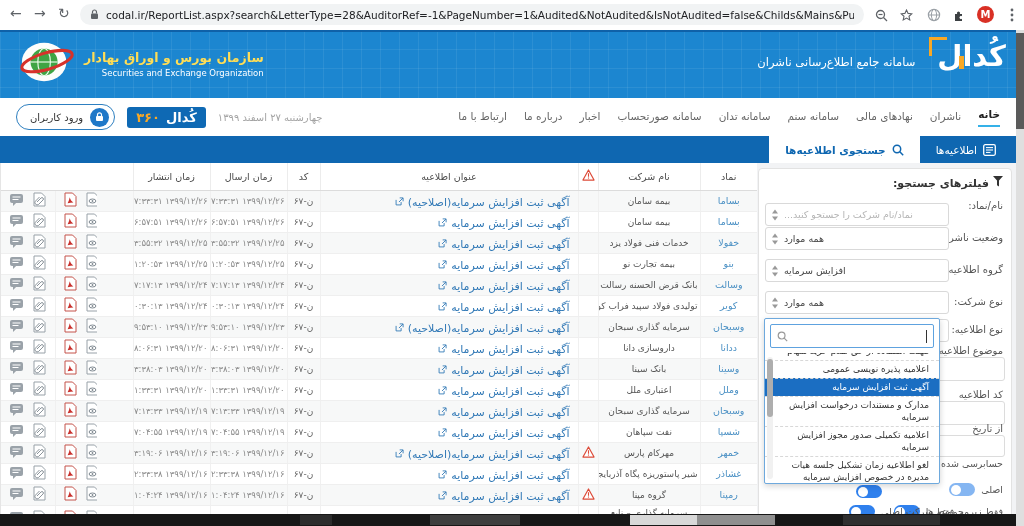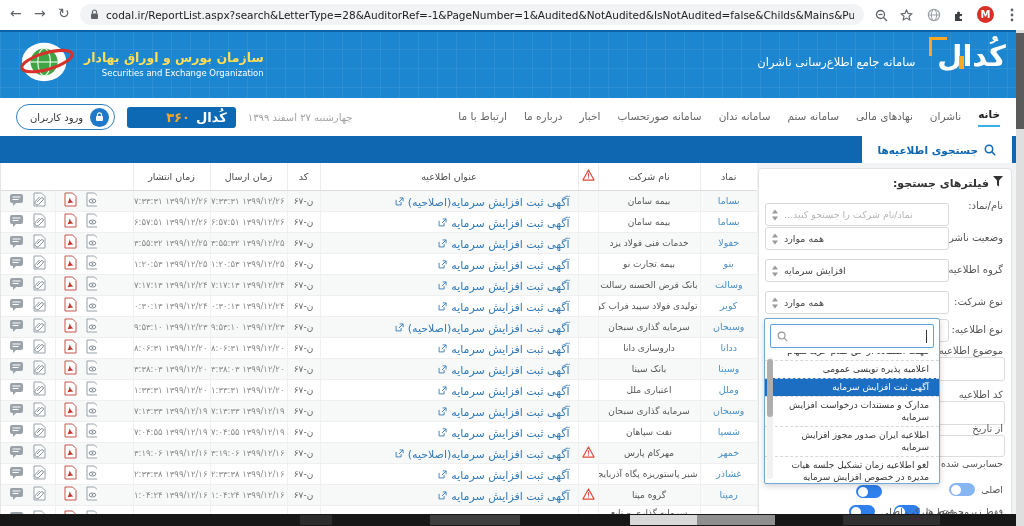--- a/index.html
+++ b/index.html
@@ -37,21 +37,21 @@
   
   #navbar { position:absolute; top:98px; left:0; width:1016px; height:38px; background:#fff;
             display:flex; align-items:center; justify-content:space-between; padding:0 16px; }
   #navmenu { display:flex; gap:17px; align-items:center; }
   .nav-item { font-size:10.5px; color:#666; cursor:pointer; padding-bottom:2px; }
   .nav-item.active { color:#222; font-weight:bold; border-bottom:2px solid #35b1e8; padding-bottom:5px; }
   #navleft { display:flex; align-items:center; gap:12px; }
   #navdate { color:#a3a3a3; font-size:10px; }
   #codal360 { background:#0e69b4; border-radius:3px; padding:3px 9px; display:flex; gap:6px; align-items:center; }
   #codal360 .c3-brand { color:#fff; font-weight:bold; font-size:13px; }
-  #codal360 .c3-num { color:#f9a825; font-weight:bold; font-size:13px;margin-left:30px; }
+  #codal360 .c3-num { color:#f9a825; font-weight:bold; font-size:13px; }
   #loginbtn { height:26px; border:1.5px solid #2e7fc0; border-radius:13px; background:#fff;
               display:flex; align-items:center; gap:7px; padding:0 5px 0 13px; cursor:pointer; }
   #loginbtn .lock-circle { width:19px; height:19px; border-radius:50%; background:#1f78c8; display:flex; align-items:center; justify-content:center; }
   #loginbtn span.lbl { font-size:10px; color:#333; }
 
   
   #tabsbar { position:absolute; top:136px; left:0; width:1016px; height:27px; background:#0f67b1;
              display:flex; align-items:stretch; padding-right:4px; }
   .tab { display:flex; align-items:center; gap:6px; padding:0 16px; color:#fff; font-size:10.5px; cursor:pointer; }
   .tab.active { background:#fff; color:#0f67b1; font-weight:bold; }
@@ -219,20 +219,31 @@
               <rect x="1" y="4" width="7" height="5" rx="1" fill="#fff"></rect>
               <path d="M2.5 4V2.8a2 2 0 0 1 4 0V4" fill="none" stroke="#fff" stroke-width="1.2"></path>
             </svg>
         </span>
         <span class="lbl">ورود کاربران</span>
       </div>
     </div>
   </div>
 
   <div id="tabsbar">
+      <div class="tab">
+        <span>
+          <svg width="13" height="12" viewBox="0 0 13 12">
+            <rect x="0.7" y="0.7" width="11.6" height="10.6" rx="1.5" fill="none" stroke="currentColor" stroke-width="1.3"></rect>
+            <line x1="3" y1="3.6" x2="10" y2="3.6" stroke="currentColor" stroke-width="1.1"></line>
+            <line x1="3" y1="6" x2="10" y2="6" stroke="currentColor" stroke-width="1.1"></line>
+            <line x1="3" y1="8.4" x2="7.5" y2="8.4" stroke="currentColor" stroke-width="1.1"></line>
+          </svg>
+        </span>
+        <span>اطلاعیه‌ها</span>
+      </div>
       <div class="tab active">
         <span>
           <svg width="12" height="12" viewBox="0 0 12 12">
             <circle cx="5" cy="5" r="3.7" fill="none" stroke="currentColor" stroke-width="1.5"></circle>
             <line x1="7.8" y1="7.8" x2="11.2" y2="11.2" stroke="currentColor" stroke-width="1.5"></line>
           </svg>
         </span>
         <span>جستجوی اطلاعیه‌ها</span>
       </div>
     </div>
@@ -881,21 +892,21 @@
           <line x1="7.2" y1="7.2" x2="10.2" y2="10.2" stroke="#9a9a9a" stroke-width="1.2"></line>
         </svg>
       <span class="caret"></span>
     </div>
     <div id="dd-listwrap">
         <div id="dd-list">
           <div class="dd-opt">مهلت استفاده از حق تقدم خرید سهام</div>
           <div class="dd-opt">اعلامیه پذیره نویسی عمومی</div>
           <div class="dd-opt sel">آگهی ثبت افزایش سرمایه</div>
           <div class="dd-opt">مدارک و مستندات درخواست افزایش سرمایه</div>
-          <div class="dd-opt">اطلاعیه ایران صدور مجوز افزایش سرمایه</div>
+          <div class="dd-opt">اعلامیه تکمیلی صدور مجوز افزایش سرمایه</div>
           <div class="dd-opt">لغو اطلاعیه زمان تشکیل جلسه هیات مدیره در خصوص افزایش سرمایه</div>
         </div>
       </div>
     <div id="dd-scroll">
         <div id="dd-thumb"></div>
       </div>
   </div>
 
   <div id="vscroll">
       <div id="vthumb"></div>

